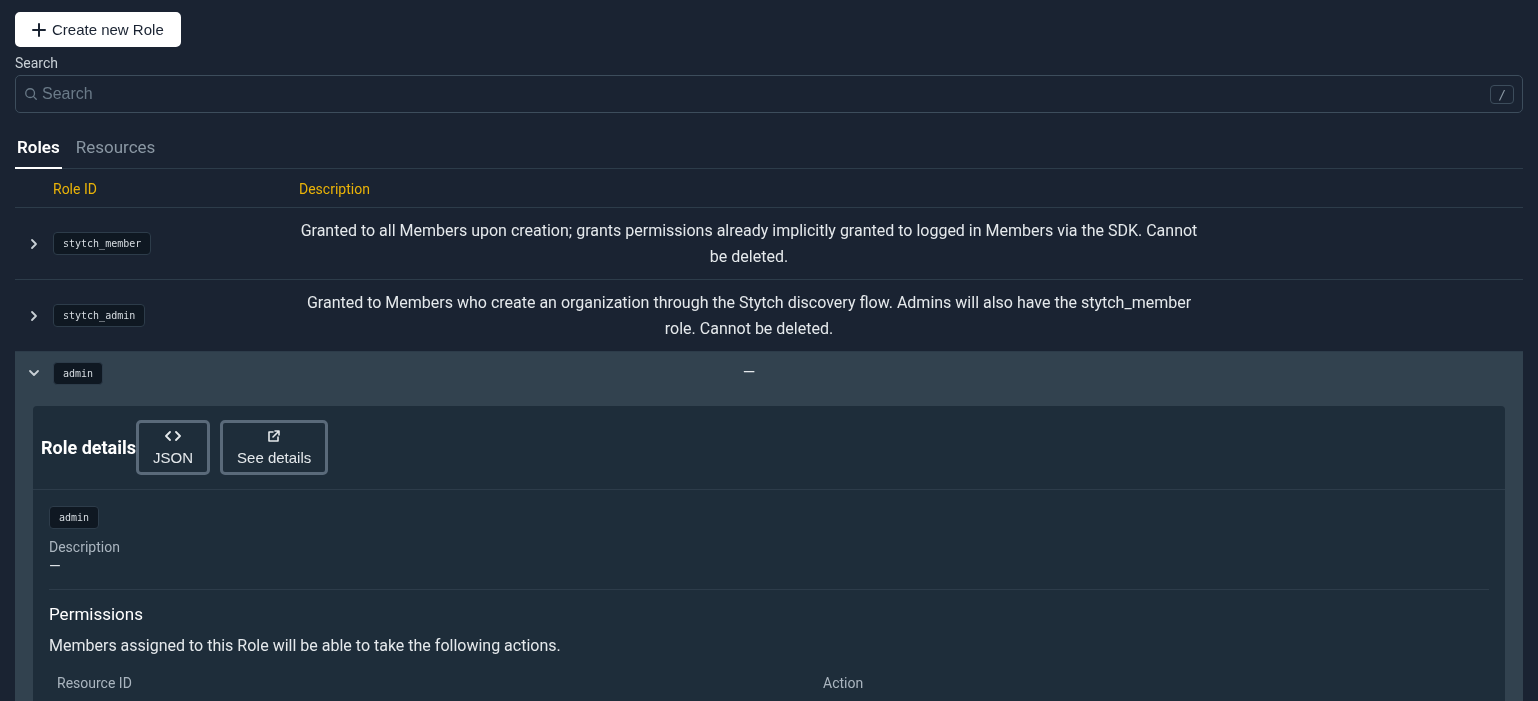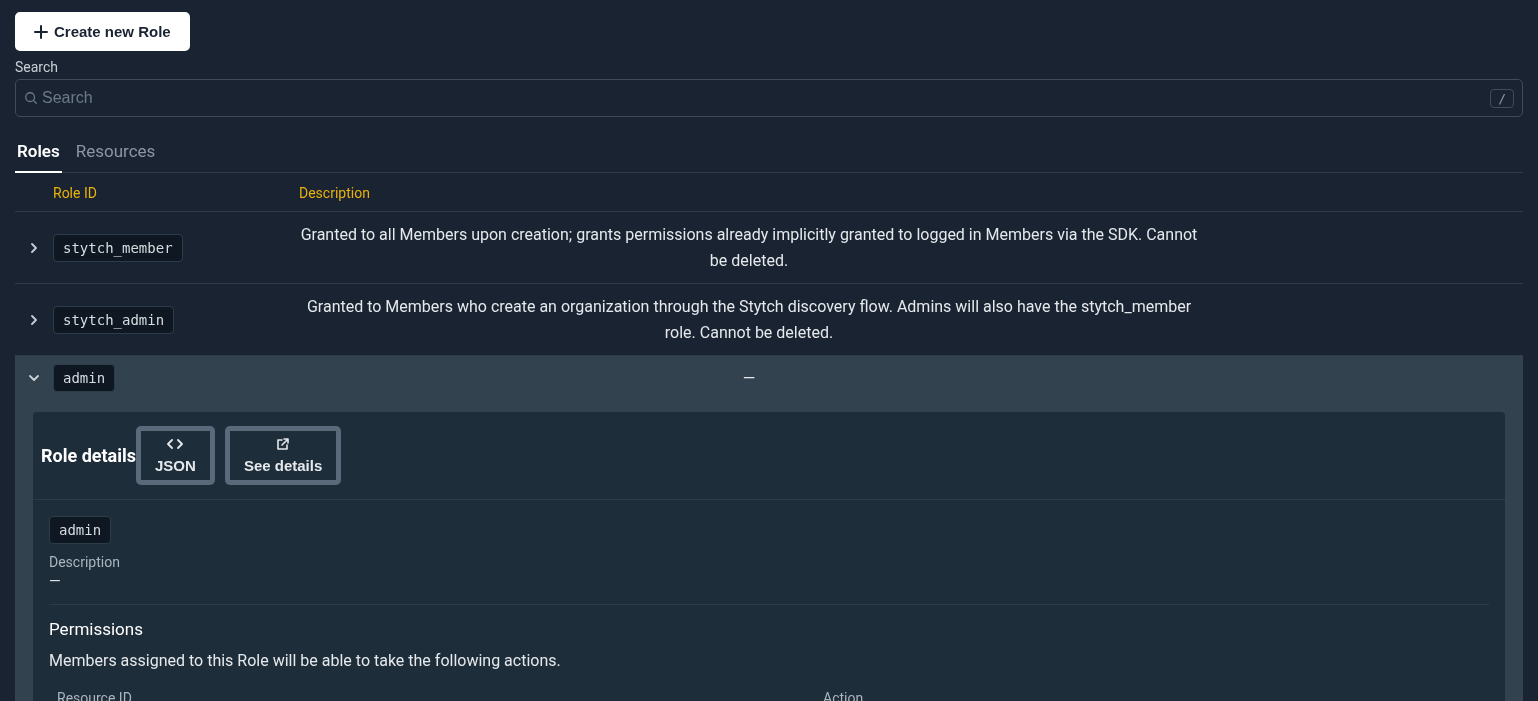--- a/index.html
+++ b/index.html
@@ -21,25 +21,25 @@
   }
   .page-title {
     font-size: 24px;
     font-weight: 700;
     color: #fff;
   }
   .btn {
     display: inline-flex;
     align-items: center;
     gap: 6px;
-    border: 5px solid #0ea5e9;
+    border: 3px solid #0ea5e9;
     border-radius: 5px;
     padding: 6px 14px;
     font-size: 15px;
-    font-weight: 700;
+    font-weight: 400;
     cursor: pointer;
   }
   .btn-primary {
     background: #fff;
     color: #1a2332;
     border-color: #fff;
   }
   .btn-outline {
     background: transparent;
     color: #e5e9ec;
@@ -123,21 +123,21 @@
     align-items: center;
     cursor: pointer;
     color: #c9d0d6;
   }
   .code-chip {
     font-family: ui-monospace, Menlo, Consolas, monospace;
     background: #0f1822;
     border: 1px solid #2d3c4a;
     border-radius: 4px;
     padding: 5px 9px;
-    font-size: 14px;
+    font-size: 10px;
     color: #d6dce1;
     display: inline-block;
   }
   .desc-text {
     font-size: 16px;
     color: #e5e9ec;
     line-height: 1.6;
     max-width: 900px;
     text-align: center;
   }

